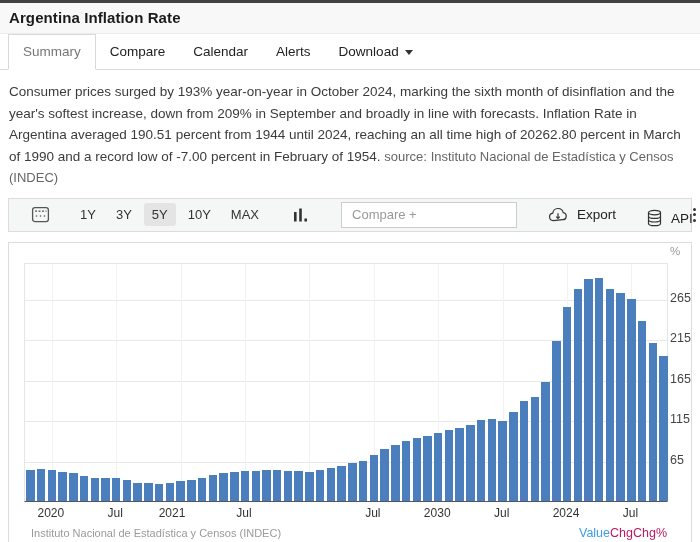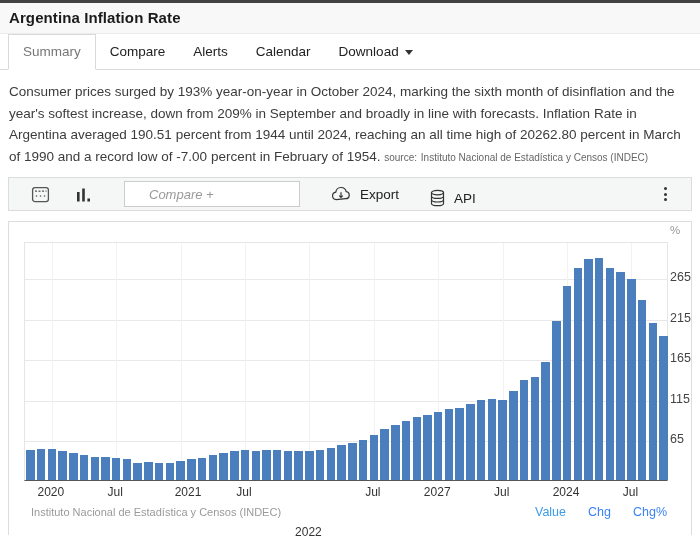--- a/index.html
+++ b/index.html
@@ -6,65 +6,65 @@
   html,body { width:700px; height:542px; overflow:hidden; background:#fff;
     font-family:"Liberation Sans","DejaVu Sans",sans-serif; }
   .top-border { height:3px; background:#424242; }
   .title-band { background:#f8f8f8; padding:6px 21px 7px 9px; border-bottom:1px solid #ececec; }
   .title-band h1 { font-size:15px; font-weight:bold; color:#1b1b1b; letter-spacing:.1px; }
   .tabs { display:flex; align-items:flex-end; height:36px; border-bottom:1px solid #d9d9d9; padding-left:8px; background:#fff; }
   .tab { font-size:13.5px; color:#222; padding:9px 14px 10px 14px; cursor:pointer; position:relative; }
   .tab.active { color:#777; background:#fff; border:1px solid #d9d9d9; border-bottom:1px solid #fff; margin-bottom:-1px; }
   .caret { display:inline-block; width:0; height:0; border-left:4px solid transparent; border-right:4px solid transparent; border-top:5px solid #333; margin-left:6px; vertical-align:middle; }
   .summary { padding:11px 9px 0 9px; font-size:13.5px; line-height:21.5px; color:#3c3c3c; }
-  .summary .src { font-size:10px; color:#666;margin-top:28px; }
+  .summary .src { font-size:13px; color:#666;margin-top:28px; }
   .toolbar { margin:9px 8px 0 8px; height:34px; background:#f5f6f6; border:1px solid #dcdcdc;
     display:flex; align-items:center; padding:0 0 0 22px; }
   .toolbar svg { display:block; }
   .ranges { display:flex; margin-left:22px; gap:4px; }
   .range-btn { font-size:13px; color:#333; padding:4px 8px; border-radius:3px; cursor:pointer; }
   .range-btn.active { background:#e4e4e4; }
   .chart-type-btn { margin-left:26px; cursor:pointer; }
   .compare-box { margin-left:32px; width:176px; height:26px; background:#fff; border:1px solid #ccc;
-    font-size:13px; color:#0f766e; padding:0 24px; outline:none; font-family:inherit;font-style:italic; }
+    font-size:13px; color:#0f766e; padding:0 10px; outline:none; font-family:inherit; }
   .compare-box::placeholder { color:#999; }
   .tool-btn { display:flex; align-items:center; gap:8px; font-size:13.5px; color:#222; cursor:pointer; }
   .export-btn { margin-left:30px; }
   .api-btn { margin-left:30px;margin-top:8px; }
   .dots-btn { margin-left:auto; margin-right:24px; cursor:pointer; display:flex; flex-direction:column; gap:2.5px; }
   .dots-btn i { width:3px; height:3px; border-radius:50%; background:#333; }
   .chart-card { position:relative; margin:10px 8px 0 8px; height:314px; background:#fff; border:1px solid #ddd; border-bottom:none; }
   .pct-label { position:absolute; top:2px; left:661px; font-size:11.5px; color:#999; }
   .plot { position:absolute; left:15px; top:20px; width:644px; height:239px;
     border:1px solid #e6e6e6; border-bottom:1px solid #555; }
   .hgrid { position:absolute; left:0; width:100%; height:1px; background:#e8e8e8; }
   .vgrid { position:absolute; top:0; width:1px; height:100%; background:#f2f2f2; }
   .bar { position:absolute; bottom:0; background:#4a7ebc; }
   .ytick { position:absolute; left:661px; width:34px; font-size:12.5px; color:#444; }
   .xtick { position:absolute; top:263px; font-size:12px; color:#333; transform:translateX(-50%); white-space:nowrap;text-align:right; }
   .chart-footer { position:absolute; top:283px; left:0; width:100%; display:flex; align-items:center; }
   .chart-source { margin-left:22px; font-size:11px; color:#9a9a9a; }
-  .legend-links { margin-left:auto; margin-right:24px; display:flex; gap:22px; font-size:12.5px; }
-  .legend-links .lnk { color:#3b82f6; cursor:pointer; }
+  .legend-links { margin-left:auto; margin-right:24px; display:flex; font-size:12.5px; }
+  .legend-links .lnk { color:#be185d; cursor:pointer; }
   .legend-links .lnk.active { color:#3b9ce8; }
 </style>
 </head>
 <body>
 
 <div class="top-border"></div>
 
 <div class="title-band">
   <h1>Argentina Inflation Rate</h1>
 </div>
 
 <div class="tabs">
   <div class="tab active"><span>Summary</span></div>
   <div class="tab"><span>Compare</span></div>
+  <div class="tab"><span>Calendar</span></div>
   <div class="tab"><span>Alerts</span></div>
-  <div class="tab"><span>Calendar</span></div>
   <div class="tab"><span>Download</span><span class="caret"></span></div>
 </div>
 
 <div class="summary">
   <span>Consumer prices surged by 193% year-on-year in October 2024, marking the sixth month of disinflation and the year's softest increase, down from 209% in September and broadly in line with forecasts. Inflation Rate in Argentina averaged 190.51 percent from 1944 until 2024, reaching an all time high of 20262.80 percent in March of 1990 and a record low of -7.00 percent in February of 1954.</span>
   <span class="src">source:</span>
   <span class="src">Instituto Nacional de Estadística y Censos (INDEC)</span>
 </div>
 
 <div class="toolbar">
@@ -73,20 +73,27 @@
       <rect x="1.6" y="2.6" width="15.8" height="14" rx="2.4"></rect>
       <line x1="4" y1="6.2" x2="6" y2="6.2"></line>
         <line x1="7.5" y1="6.2" x2="9.5" y2="6.2"></line>
         <line x1="11" y1="6.2" x2="13" y2="6.2"></line>
         <line x1="14.5" y1="6.2" x2="15.5" y2="6.2"></line>
       <circle cx="5.5" cy="11" r="0.8" fill="#555" stroke="none"></circle>
       <circle cx="9.5" cy="11" r="0.8" fill="#555" stroke="none"></circle>
       <circle cx="13.5" cy="11" r="0.8" fill="#555" stroke="none"></circle>
     </svg>
   </span>
+  <div class="ranges">
+    <div class="range-btn">1Y</div>
+    <div class="range-btn">3Y</div>
+    <div class="range-btn active">5Y</div>
+    <div class="range-btn">10Y</div>
+    <div class="range-btn">MAX</div>
+  </div>
   <span class="chart-type-btn">
     <svg width="16" height="17" viewBox="0 0 16 17">
       <rect x="1" y="6" width="2.6" height="9.5" fill="#333"></rect>
       <rect x="6.2" y="2.5" width="2.6" height="13" fill="#333"></rect>
       <rect x="11.4" y="12.5" width="2.6" height="3" fill="#333"></rect>
     </svg>
   </span>
   <input class="compare-box" type="text" placeholder="Compare +" style="">
   <div class="tool-btn export-btn">
     <span>
@@ -198,25 +205,25 @@
   <div id="yticks">
       <div class="ytick" style="top: 210.492px;">65</div>
       <div class="ytick" style="top: 169.983px;">115</div>
       <div class="ytick" style="top: 129.475px;">165</div>
       <div class="ytick" style="top: 88.9661px;">215</div>
       <div class="ytick" style="top: 48.4576px;">265</div>
     </div>
   <div id="xticks">
       <div class="xtick" style="left: 41.8333px;">2020</div>
       <div class="xtick" style="left: 106.233px;">Jul</div>
-      <div class="xtick" style="left: 179px;">2021</div>
+      <div class="xtick" style="left: 163px;">2021</div>
       <div class="xtick" style="left: 235.033px;">Jul</div>
       <div class="xtick" style="left: 299.433px; margin-top: 40px;">2022</div>
       <div class="xtick" style="left: 363.833px;">Jul</div>
-      <div class="xtick" style="left: 428.233px;">2027</div>
+      <div class="xtick" style="left: 428.233px;">2030</div>
       <div class="xtick" style="left: 492.633px;">Jul</div>
       <div class="xtick" style="left: 557.033px;">2024</div>
       <div class="xtick" style="left: 621.433px;">Jul</div>
     </div>
   <div class="chart-footer">
     <div class="chart-source">Instituto Nacional de Estadística y Censos (INDEC)</div>
     <div class="legend-links">
       <span class="lnk active">Value</span>
       <span class="lnk">Chg</span>
       <span class="lnk">Chg%</span>

